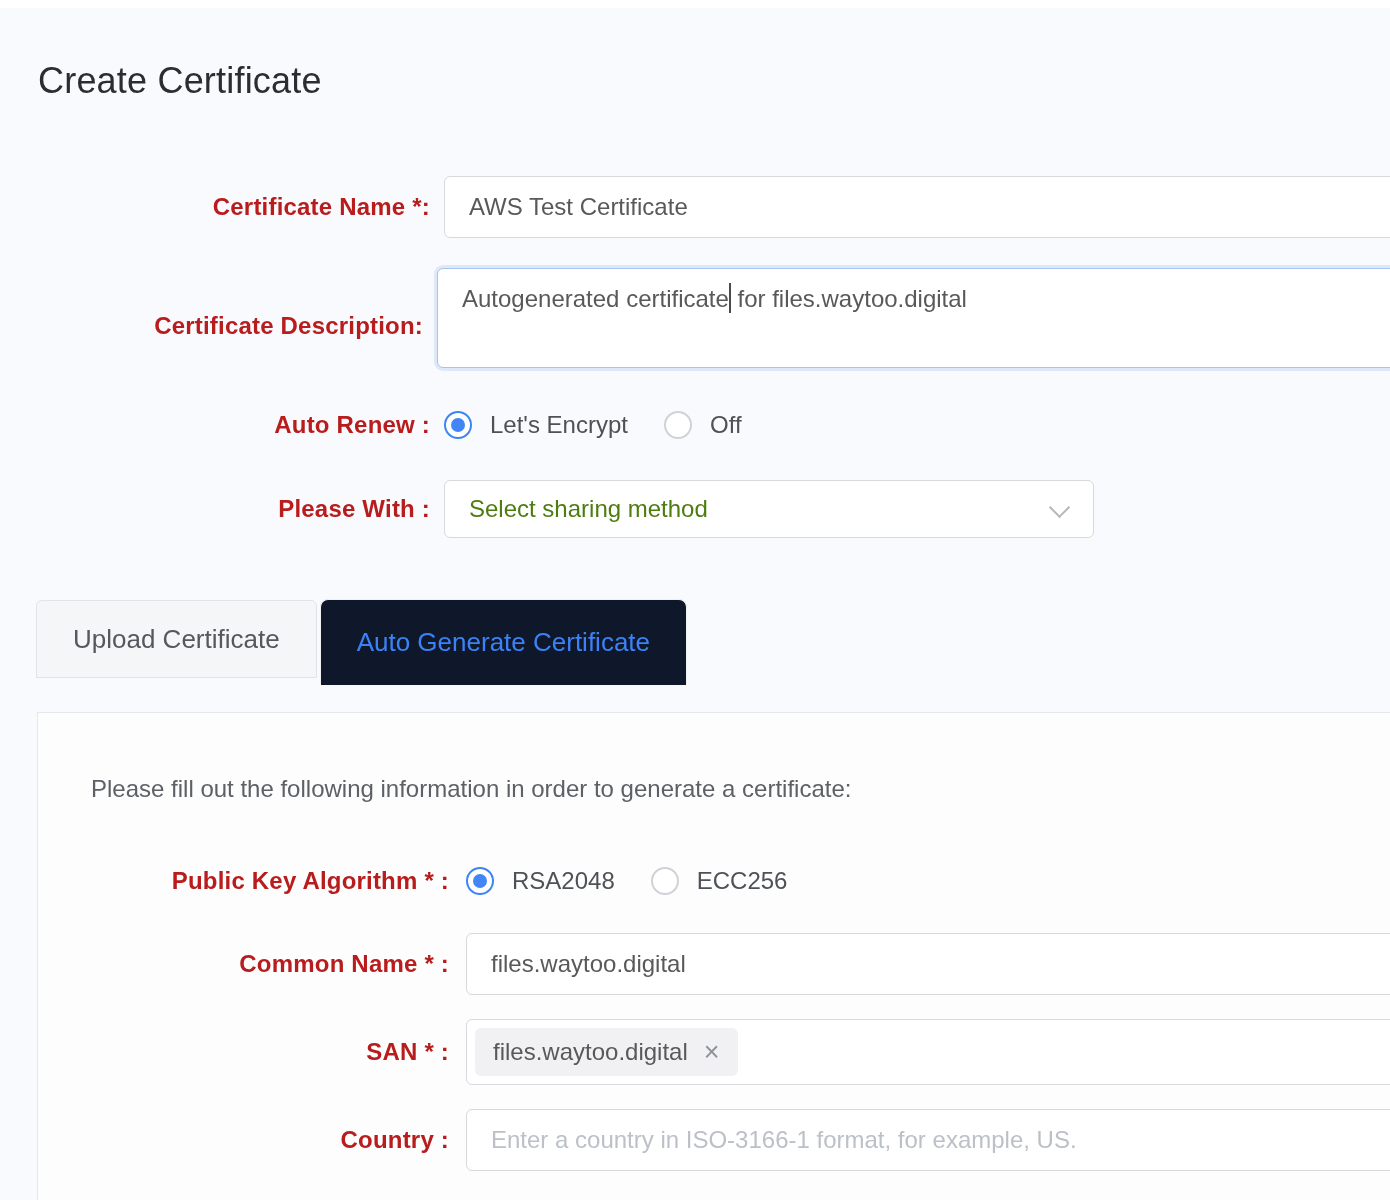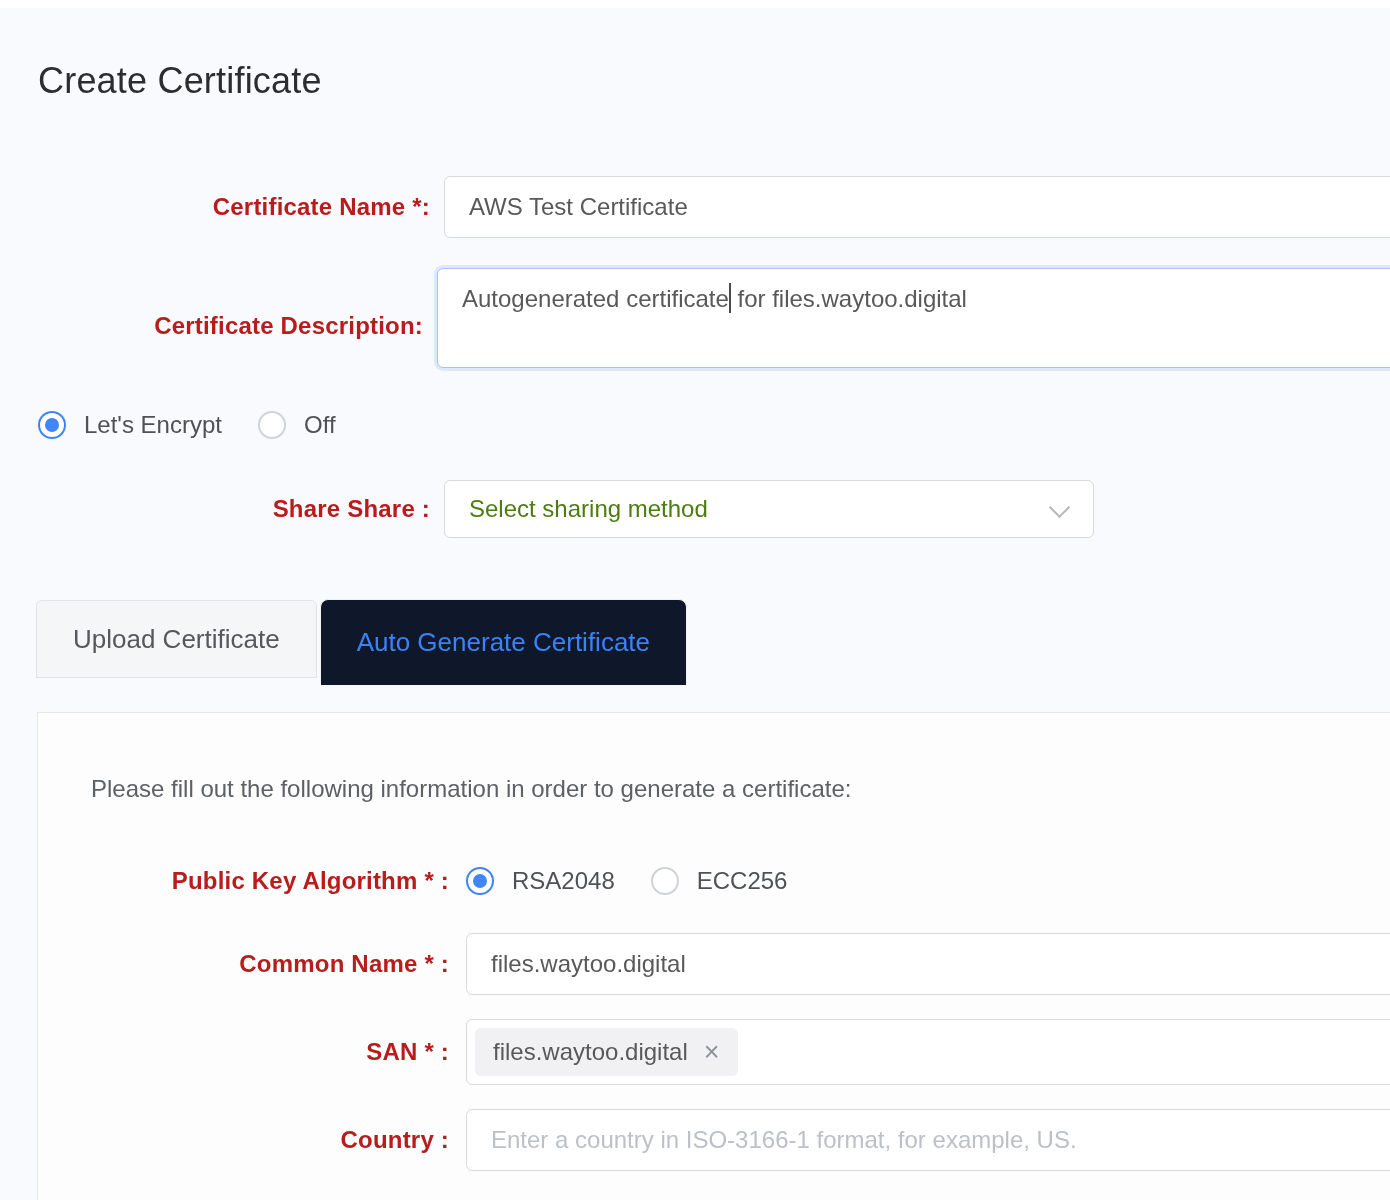--- a/index.html
+++ b/index.html
@@ -215,34 +215,35 @@
     <div class="lbl">Certificate Name *:</div>
     <input class="txt-input" type="text" value="AWS Test Certificate" style="">
   </div>
 
   <div class="row row-desc">
     <div class="lbl">Certificate Description:</div>
     <div class="fake-textarea"><span>Autogenerated certificate</span><span class="caret"></span><span> for files.waytoo.digital</span></div>
   </div>
 
   <div class="row row-renew">
+    <div class="lbl">Auto Renew :</div>
     <div class="radio-group">
       <div class="radio-opt">
         <span class="radio checked"></span>
         <span class="radio-label">Let's Encrypt</span>
       </div>
       <div class="radio-opt">
         <span class="radio"></span>
         <span class="radio-label">Off</span>
       </div>
     </div>
   </div>
 
   <div class="row row-share">
-    <div class="lbl">Share Share :</div>
+    <div class="lbl">Please With :</div>
     <div class="select-box">
       <span class="select-placeholder">Select sharing method</span>
       <span class="chevron-down"></span>
     </div>
   </div>
 
 </div>
 
 <div class="tabs">
   <div class="tab tab-inactive">Upload Certificate</div>

